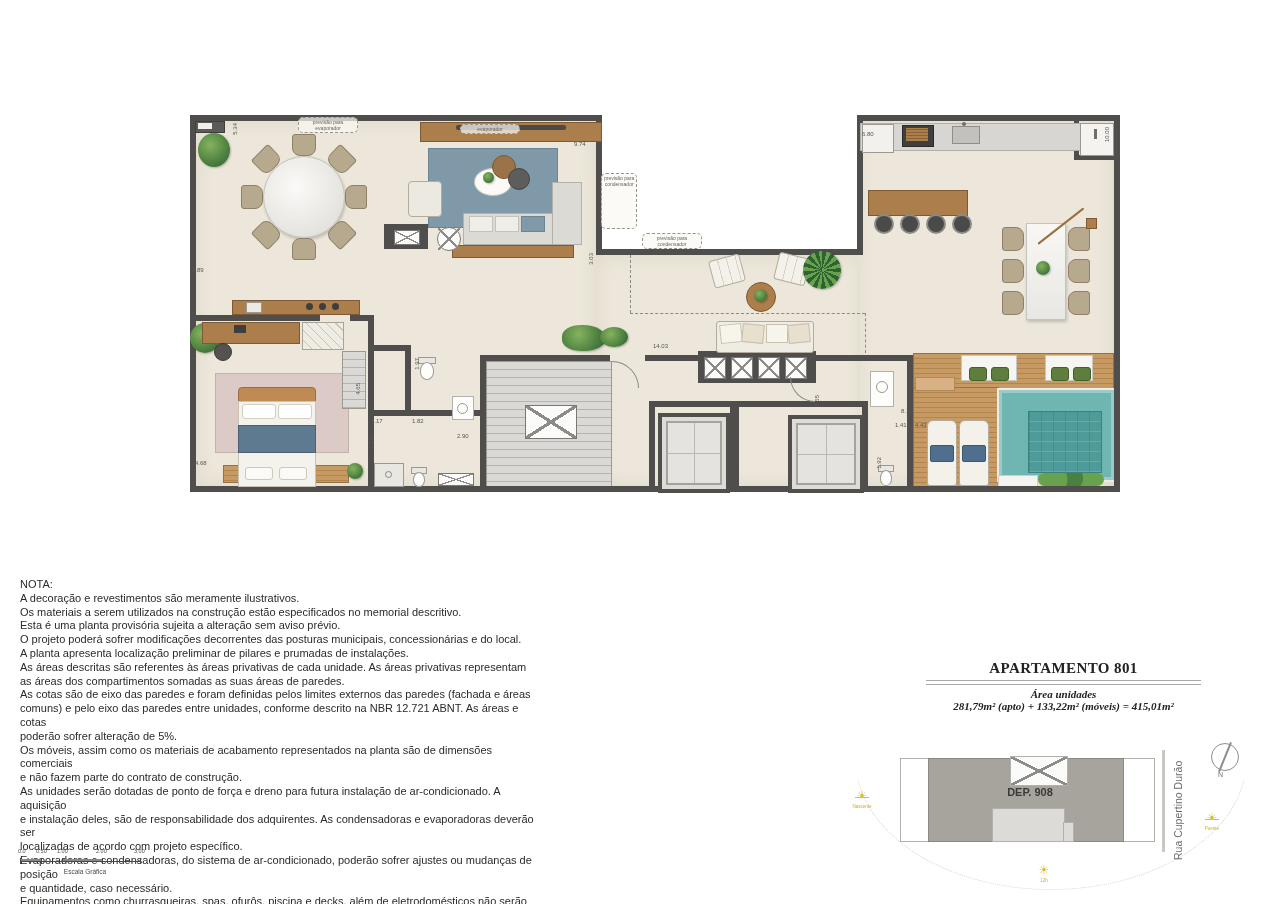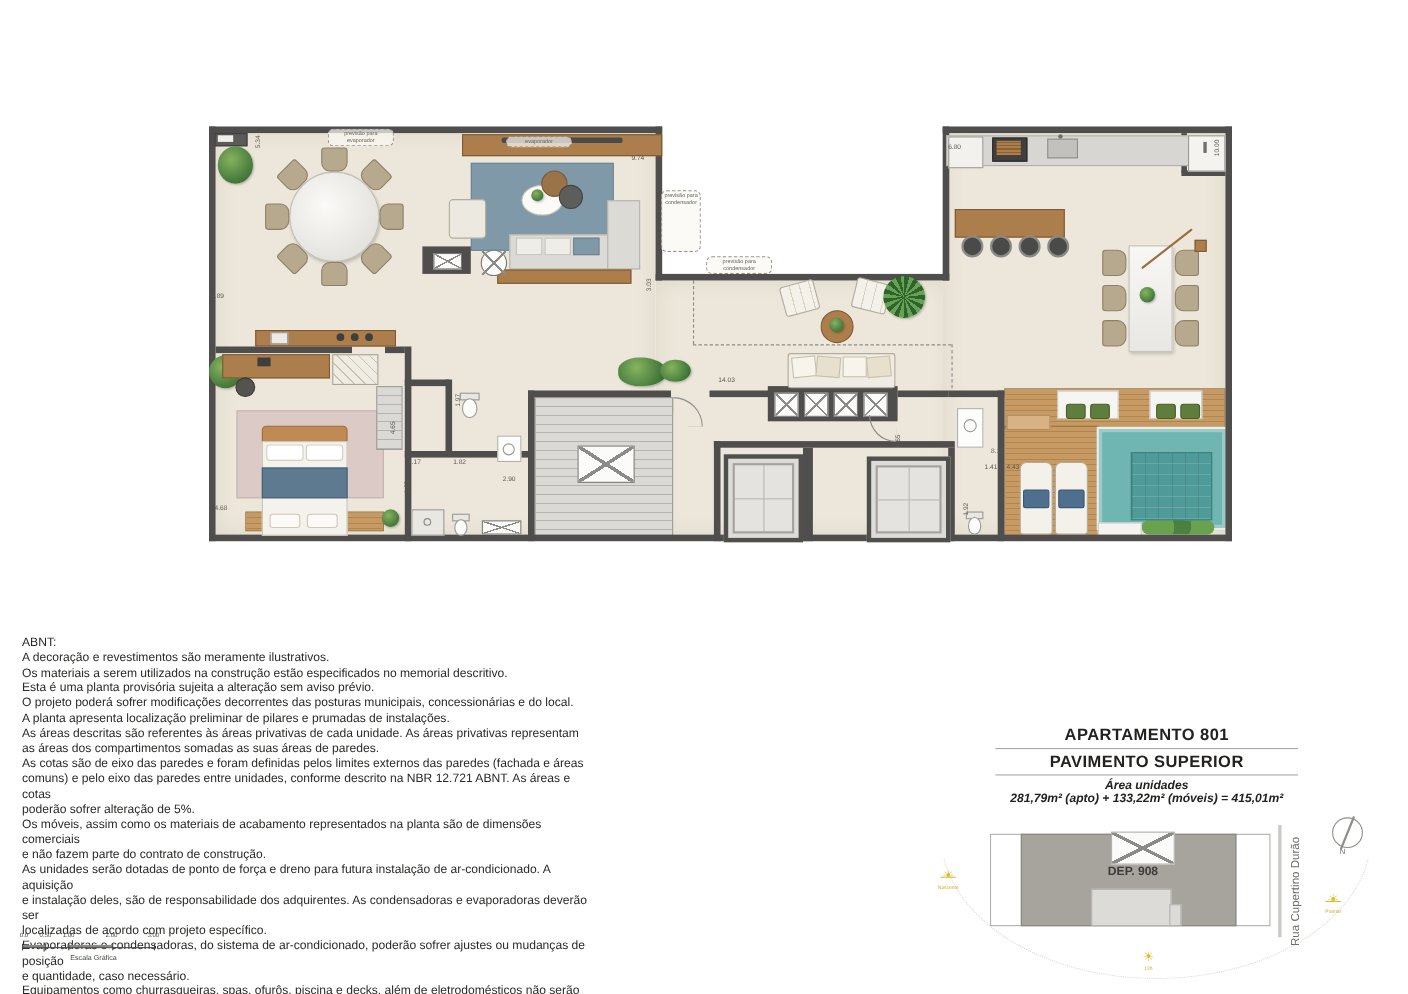--- a/index.html
+++ b/index.html
@@ -29,21 +29,21 @@
   .liftin{position:absolute;inset:4px;border:2px solid #a5a39e;background:#e4e3df;
           background-image:linear-gradient(#b9b8b3,#b9b8b3),linear-gradient(90deg,#b9b8b3,#b9b8b3);
           background-size:1px 100%,100% 1px;background-position:center,center;background-repeat:no-repeat;}
   .lounge{position:absolute;background:#f3f1ea;border:1px solid #b3ac9c;border-radius:3px;}
   .sunlbl{position:absolute;font-size:4.5px;color:#cdb02a;text-align:center;width:30px;}
   .sun{position:absolute;color:#dcbe2b;font-size:12px;line-height:12px;text-align:center;width:16px;}
   .half{display:block;height:7px;overflow:hidden;}
   
   .nota{position:absolute;left:20px;top:578px;width:520px;font-size:11px;line-height:13.8px;color:#2b2a28;}
   .nota .body{white-space:pre-line;}
-  .titleblock{position:absolute;left:905px;top:660px;width:275px;text-align:center;}
+  .titleblock{position:absolute;left:926px;top:660px;width:275px;text-align:center;font-family:Liberation Serif, serif;}
   .titleblock .big{font-size:15px;font-weight:bold;letter-spacing:.4px;color:#232220;}
   .titleblock .rule{height:1px;background:#a9a8a6;margin:3px 0;}
   .titleblock .it{font-size:11px;font-style:italic;font-weight:bold;color:#232220;}
   .keyplan{position:absolute;left:850px;top:738px;width:410px;height:160px;}
   .scalebar{position:absolute;left:18px;top:848px;width:140px;height:36px;font-size:5.5px;color:#4a4947;}
   .tick{position:absolute;top:10px;width:1px;height:6px;background:#4a4947;}
   .arcline{position:absolute;border:1.5px dotted #d7d5cf;border-radius:50%;clip-path:inset(58% 0 0 0);}
 </style>
 </head>
 <body>
@@ -254,21 +254,21 @@
     <span class="dim dimv" style="left:178px;top:322px;">1.60</span>
     <span class="dim" style="left:267px;top:318px;">2.90</span>
     <span class="dim dimv" style="left:624px;top:280px;">4.65</span>
     <span class="dim" style="left:711px;top:293px;">8.11</span>
     <span class="dim" style="left:705px;top:307px;">1.41</span>
     <span class="dim" style="left:725px;top:307px;">4.43</span>
     <span class="dim dimv" style="left:686px;top:342px;">1.92</span>
   </div>
 
   <div class="nota">
-    <div>ABNT:</div>
+    <div>NOTA:</div>
     <div class="body">A decoração e revestimentos são meramente ilustrativos.
 Os materiais a serem utilizados na construção estão especificados no memorial descritivo.
 Esta é uma planta provisória sujeita a alteração sem aviso prévio.
 O projeto poderá sofrer modificações decorrentes das posturas municipais, concessionárias e do local.
 A planta apresenta localização preliminar de pilares e prumadas de instalações.
 As áreas descritas são referentes às áreas privativas de cada unidade. As áreas privativas representam
 as áreas dos compartimentos somadas as suas áreas de paredes.
 As cotas são de eixo das paredes e foram definidas pelos limites externos das paredes (fachada e áreas
 comuns) e pelo eixo das paredes entre unidades, conforme descrito na NBR 12.721 ABNT. As áreas e cotas
 poderão sofrer alteração de 5%.
@@ -296,21 +296,20 @@
     <div class="tick" style="left:23px;"></div>
     <div class="tick" style="left:44px;"></div>
     <div class="tick" style="left:84px;"></div>
     <div class="tick" style="left:122px;"></div>
     <div class="abs" style="left:22px;top:20px;width:90px;text-align:center;font-size:6.5px;">Escala Gráfica</div>
   </div>
 
   <div class="titleblock">
     <div class="big">APARTAMENTO 801</div>
     <div class="rule"></div>
-    <div class="big">PAVIMENTO SUPERIOR</div>
     <div class="rule"></div>
     <div class="it" style="margin-top:3px;">Área unidades</div>
     <div class="it">281,79m² (apto) + 133,22m² (móveis) = 415,01m²</div>
   </div>
 
   <div class="keyplan">
     <div class="arcline" style="left:5px;top:-110px;width:390px;height:260px;"></div>
     <div class="abs" style="left:50px;top:20px;width:253px;height:82px;background:#fff;border:1px solid #b3b1ad;"></div>
     <div class="abs" style="left:78px;top:20px;width:194px;height:82px;background:#a7a39d;border:1px solid #8b8781;"></div>
     <div class="abs" style="left:142px;top:70px;width:71px;height:32px;background:#dcdbd7;border:1px solid #b3b1ad;"></div>

